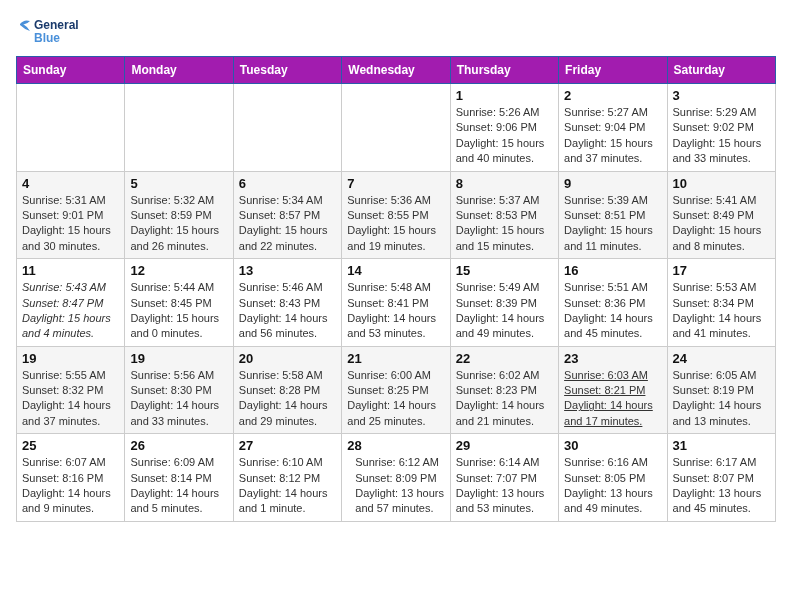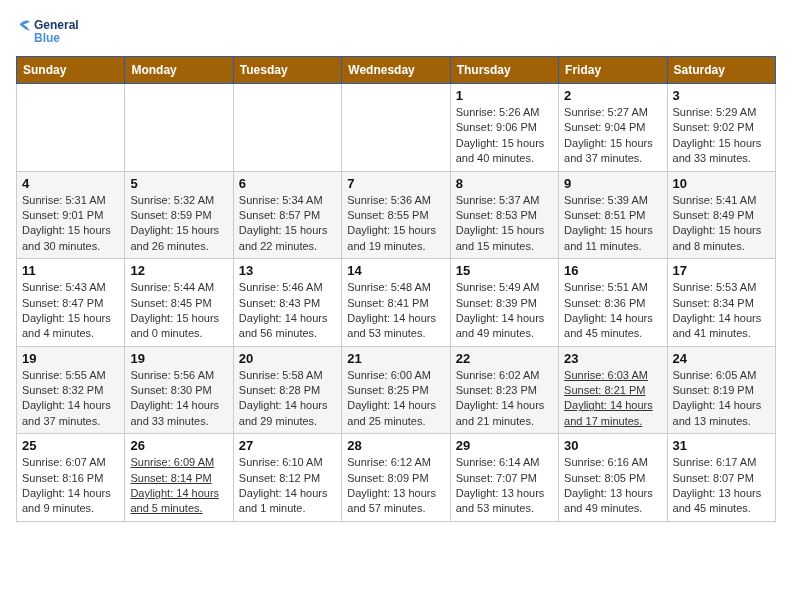--- a/index.html
+++ b/index.html
@@ -28,21 +28,21 @@
       font-size: 16px;
       color: #444;
       margin-top: 2px;
     }
     .calendar-table {
       width: 100%;
       border-collapse: collapse;
       font-size: 11px;
     }
     .calendar-table th {
-      background: #a16207;
+      background: #a21caf;
       color: #fff;
       text-align: left;
       padding: 6px 6px;
       font-size: 12px;
       font-weight: bold;
       border: 1px solid #2a5caa;
     }
     .calendar-table td {
       border: 1px solid #ccc;
       vertical-align: top;
@@ -186,21 +186,21 @@
           <span class="day-number">10</span>
           <div class="day-info" style="white-space: pre-line;">Sunrise: 5:41 AM
 Sunset: 8:49 PM
 Daylight: 15 hours
 and 8 minutes.</div>
         </td>
       </tr>
       <tr>
         <td>
           <span class="day-number">11</span>
-          <div class="day-info" style="white-space: pre-line;">Sunrise: 5:43 AM
+          <div class="day-info" style="white-space: pre-line; font-style: italic;">Sunrise: 5:43 AM
 Sunset: 8:47 PM
 Daylight: 15 hours
 and 4 minutes.</div>
         </td>
         <td>
           <span class="day-number">12</span>
           <div class="day-info" style="white-space: pre-line;">Sunrise: 5:44 AM
 Sunset: 8:45 PM
 Daylight: 15 hours
 and 0 minutes.</div>
@@ -295,35 +295,35 @@
       <tr>
         <td>
           <span class="day-number">25</span>
           <div class="day-info" style="white-space: pre-line;">Sunrise: 6:07 AM
 Sunset: 8:16 PM
 Daylight: 14 hours
 and 9 minutes.</div>
         </td>
         <td>
           <span class="day-number">26</span>
-          <div class="day-info" style="white-space: pre-line; text-decoration: underline;">Sunrise: 6:09 AM
+          <div class="day-info" style="white-space: pre-line;">Sunrise: 6:09 AM
 Sunset: 8:14 PM
 Daylight: 14 hours
 and 5 minutes.</div>
         </td>
         <td>
           <span class="day-number">27</span>
           <div class="day-info" style="white-space: pre-line;">Sunrise: 6:10 AM
 Sunset: 8:12 PM
 Daylight: 14 hours
 and 1 minute.</div>
         </td>
         <td>
           <span class="day-number">28</span>
-          <div class="day-info" style="white-space: pre-line;">Sunrise: 6:12 AM
+          <div class="day-info" style="white-space: pre-line; margin-left: 8px;">Sunrise: 6:12 AM
 Sunset: 8:09 PM
 Daylight: 13 hours
 and 57 minutes.</div>
         </td>
         <td>
           <span class="day-number">29</span>
           <div class="day-info" style="white-space: pre-line;">Sunrise: 6:14 AM
 Sunset: 7:07 PM
 Daylight: 13 hours
 and 53 minutes.</div>

